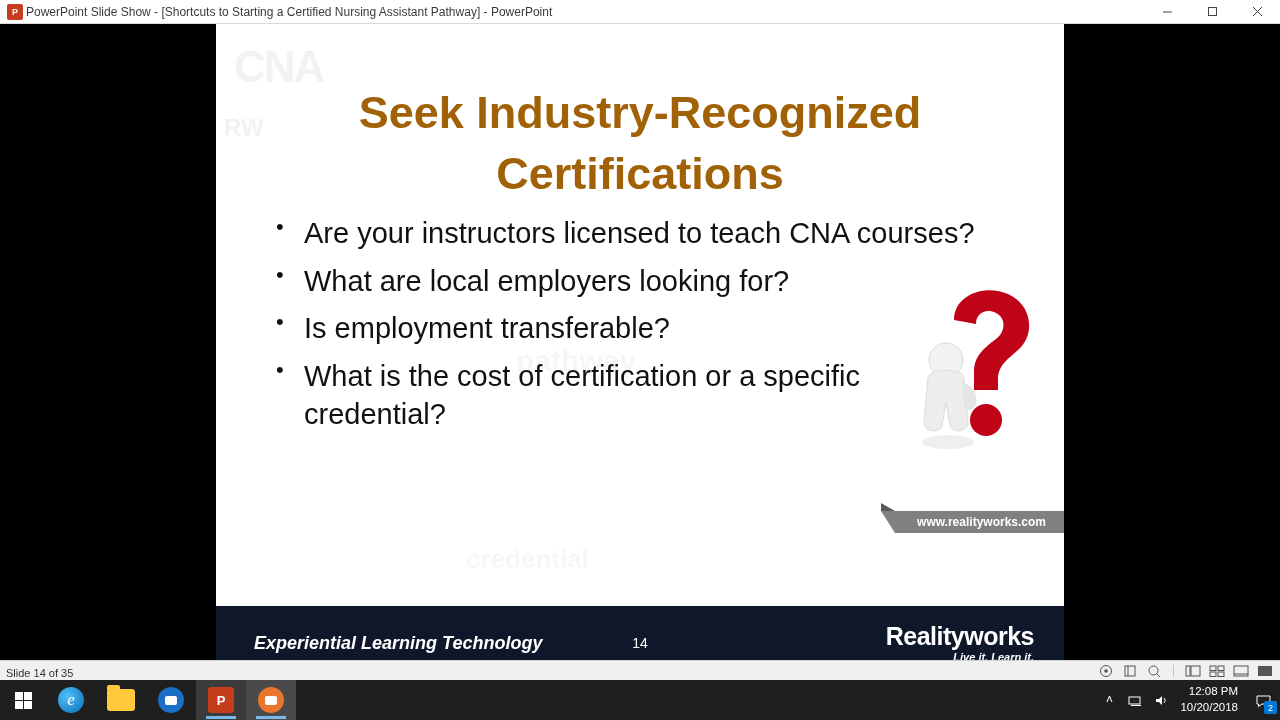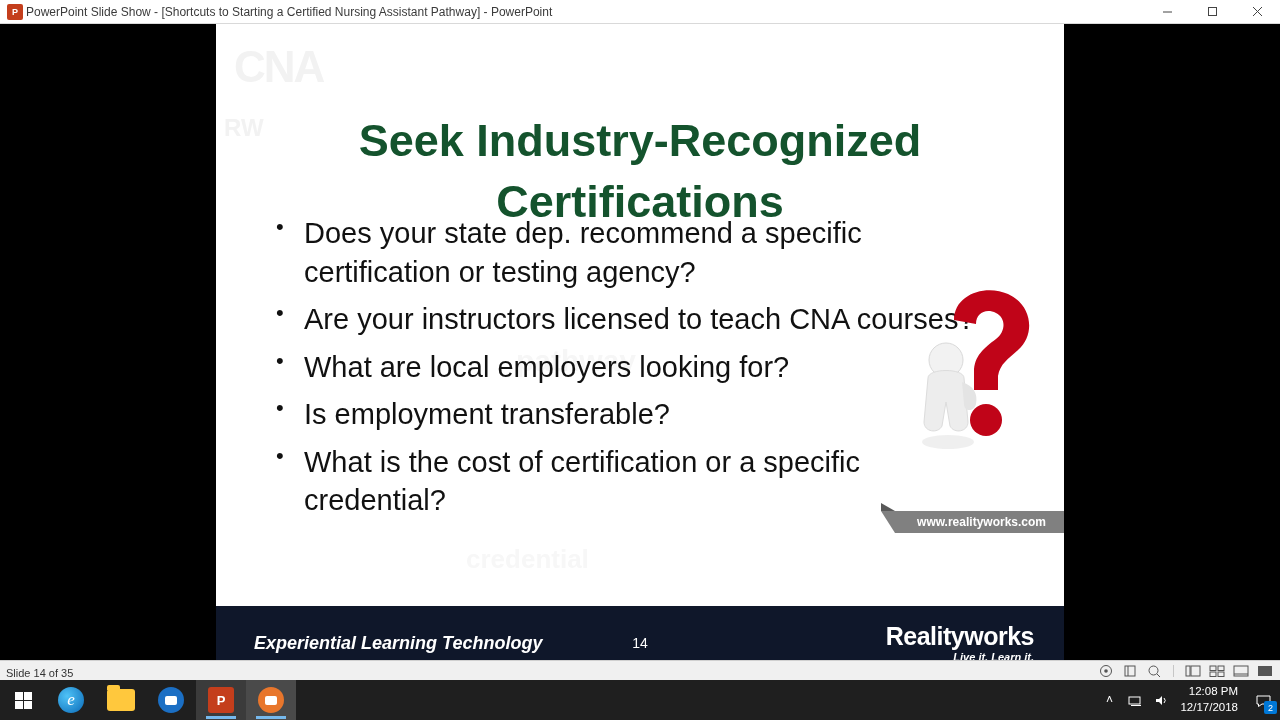--- a/index.html
+++ b/index.html
@@ -55,23 +55,22 @@
     font-family: "Liberation Sans", sans-serif; user-select: none;
   }
   .wm1 { left: 18px; top: 18px; font-size: 44px; letter-spacing: -2px; }
   .wm2 { left: 8px; top: 90px; font-size: 24px; }
   .wm3 { left: 300px; top: 320px; font-size: 30px; color: #f6f6f6; }
   .wm4 { left: 250px; top: 520px; font-size: 26px; color: #f7f7f7; }
 
   .slide-title {
     position: absolute; left: 40px; top: 58px; width: 768px;
     text-align: center; font-size: 45px; line-height: 1.36;
-    font-weight: bold; color: #14532d;
+    font-weight: bold; color: #a16207;
     font-family: "Liberation Sans", sans-serif;
-    margin-top: 28px;
   }
   .bullets {
     position: absolute; left: 48px; top: 190px; width: 720px;
     list-style: none;
   }
   .bullets li {
     position: relative; padding-left: 40px; margin-bottom: 9px;
     font-size: 29px; line-height: 1.33; color: #111;
   }
   .bullets li:before {
@@ -253,21 +252,20 @@
 
       <div class="slide-body">
         <div class="wm wm1">CNA</div>
         <div class="wm wm2">RW</div>
         <div class="wm wm3">pathway</div>
         <div class="wm wm4">credential</div>
 
         <div class="slide-title">Seek Industry-Recognized Certifications</div>
 
         <ul class="bullets">
-          <li>Does your state dep. recommend a specific certification or testing agency?</li>
           <li>Are your instructors licensed to teach CNA courses?</li>
           <li>What are local employers looking for?</li>
           <li>Is employment transferable?</li>
           <li>What is the cost of certification or a specific credential?</li>
         </ul>
 
         <svg class="qmark-art" viewBox="0 0 130 200">
 
           <path d="M38 38 C38 12, 70 2, 92 12 C116 23, 120 52, 102 68 C92 77, 84 82, 82 94 L82 108 L58 108 L58 90 C58 74, 68 66, 80 57 C90 49, 90 36, 80 31 C70 26, 60 31, 60 42 Z" fill="#c00418"></path>
           <circle cx="70" cy="138" r="16" fill="#c00418"></circle>
@@ -391,21 +389,21 @@
           </svg>
       </div>
       <div class="tray-icon">
         <svg width="15" height="13" viewBox="0 0 15 13">
             <path d="M2 5 L5 5 L8 2 L8 11 L5 8 L2 8 Z" fill="#fff"></path>
             <path d="M10 4 Q12.5 6.5 10 9" fill="none" stroke="#fff" stroke-width="1"></path>
           </svg>
       </div>
       <div class="tray-clock">
         <div>12:08 PM</div>
-        <div>12/17/2018</div>
+        <div>10/20/2018</div>
       </div>
       <div class="tray-action">
         <svg width="17" height="15" viewBox="0 0 17 15">
             <path d="M2 3 L15 3 L15 11 L7 11 L3.5 13.5 L3.5 11 L2 11 Z" fill="none" stroke="#fff" stroke-width="1"></path>
           </svg>
         <span class="tray-badge">2</span>
       </div>
     </div>
   </div>
 

